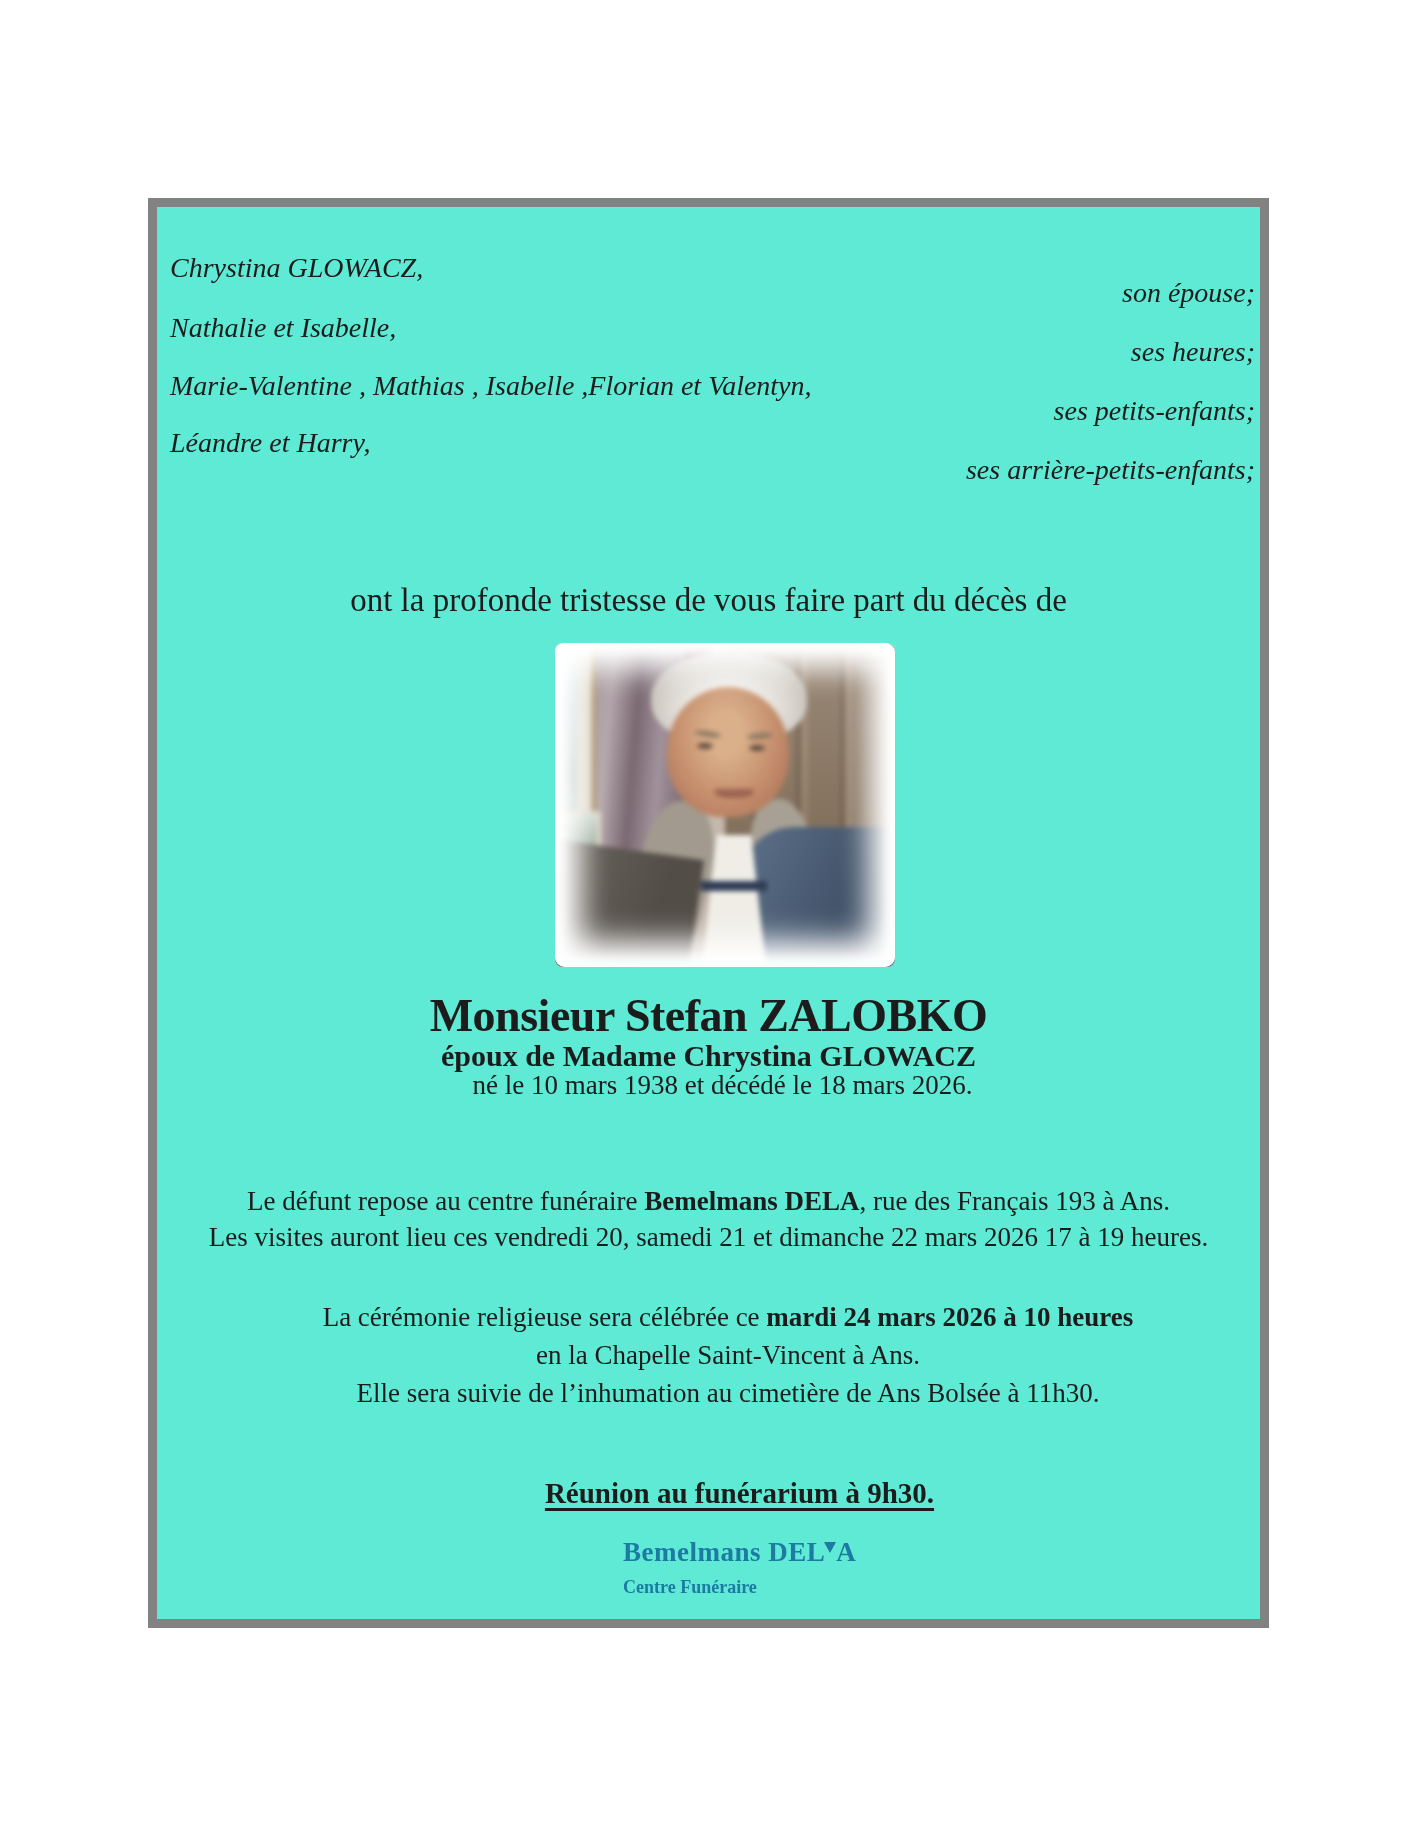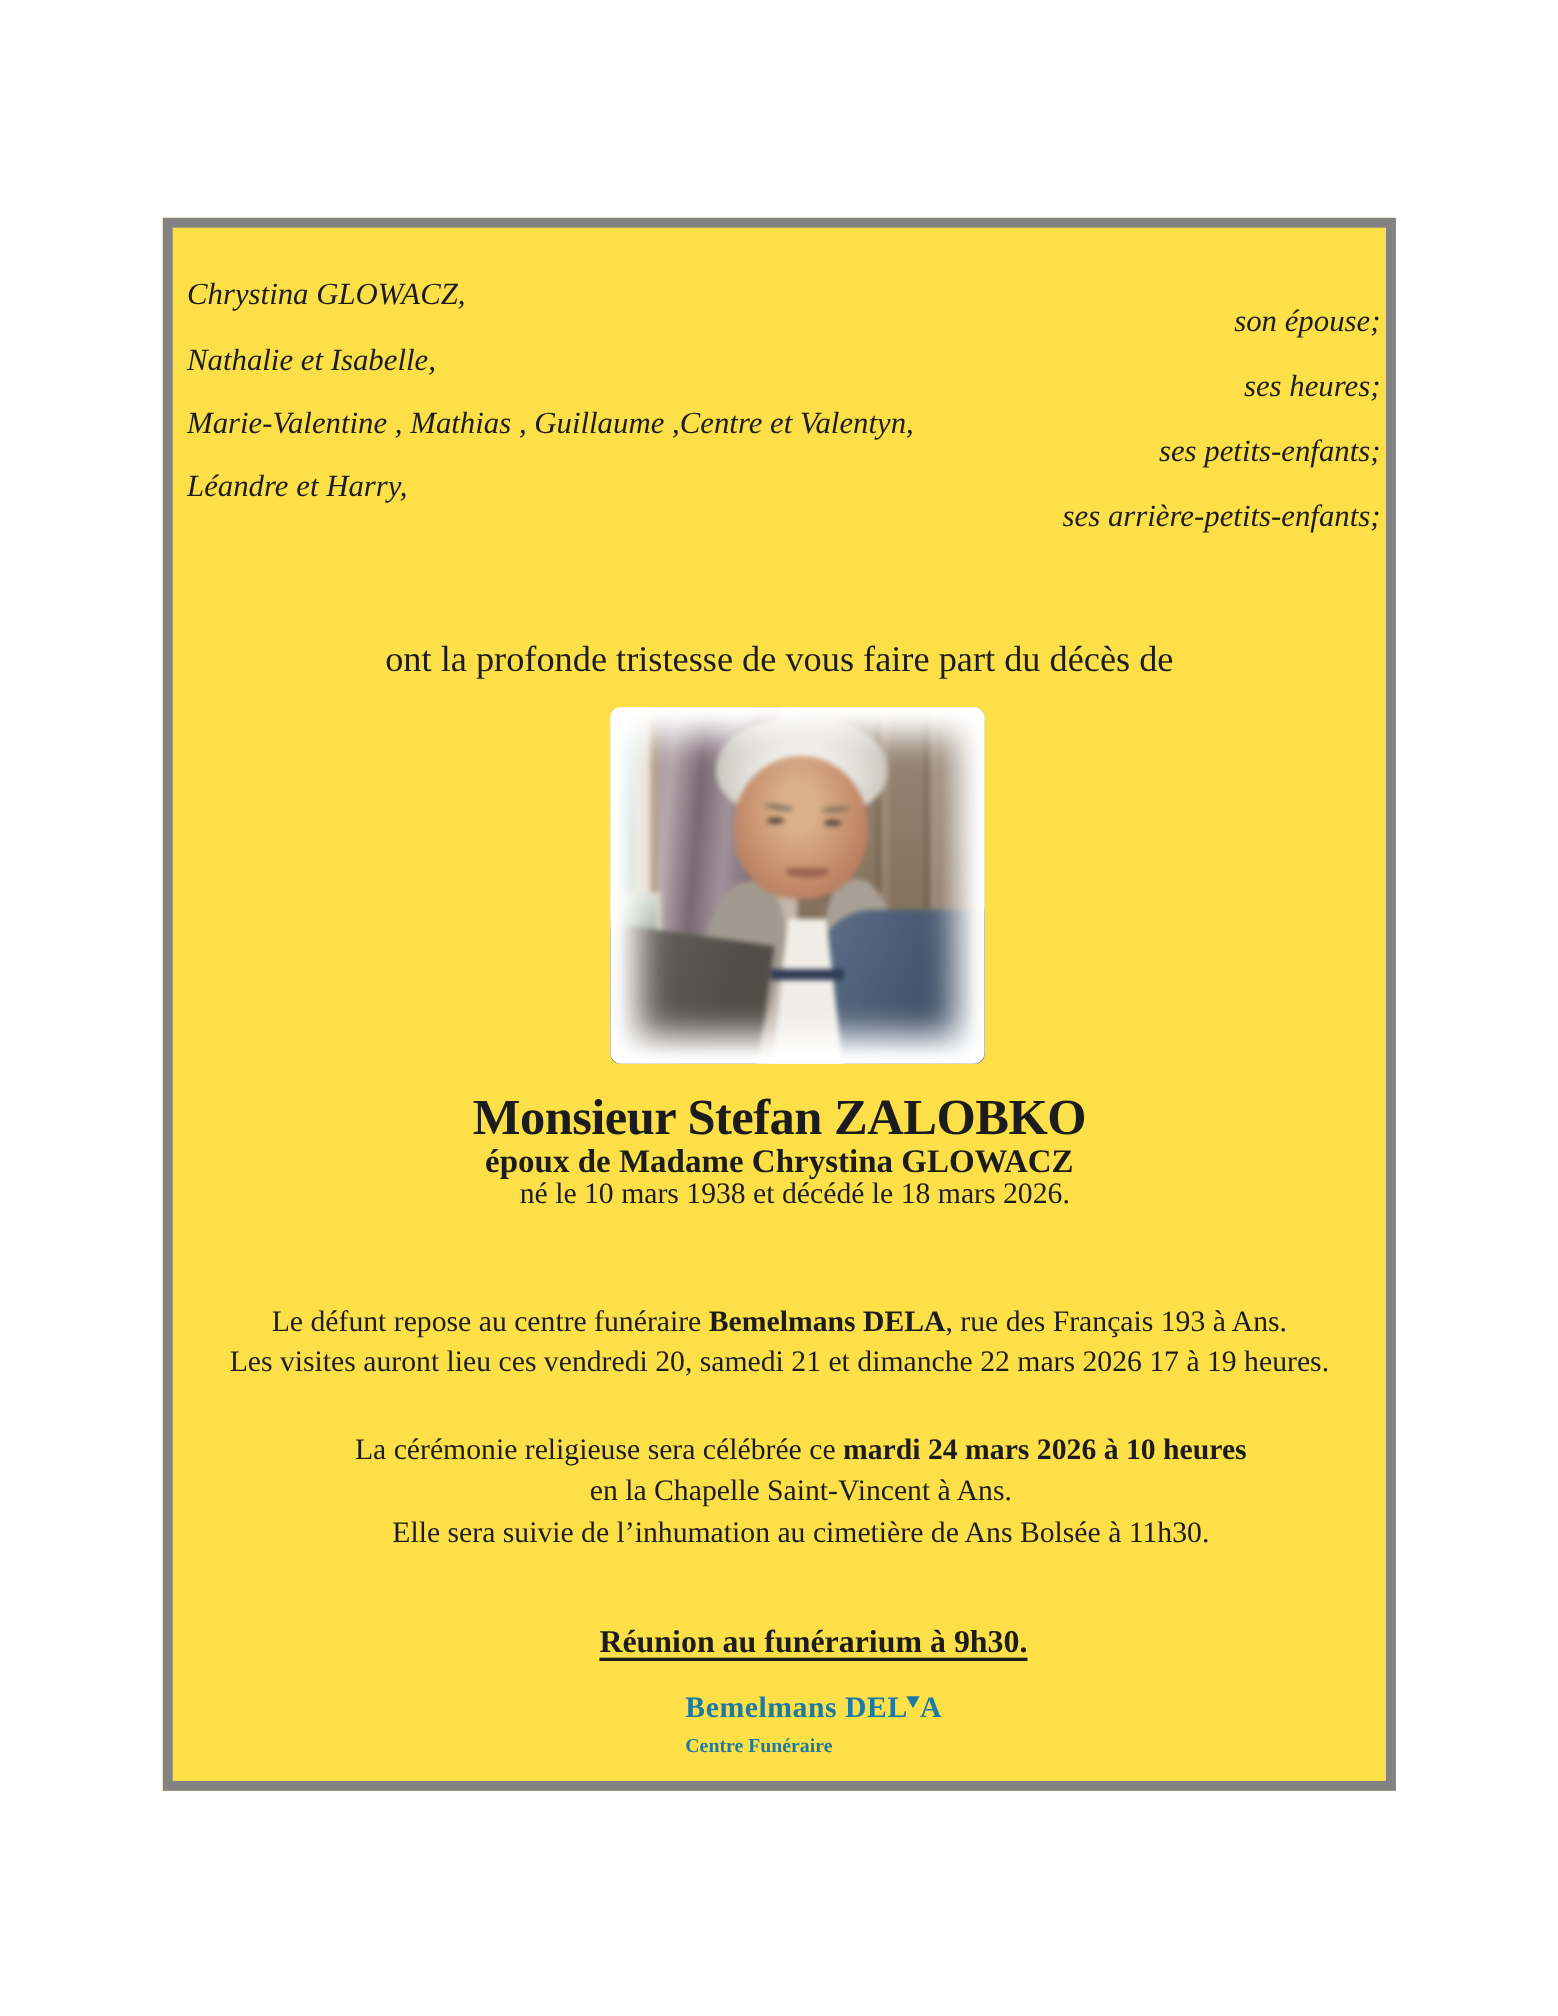--- a/index.html
+++ b/index.html
@@ -3,21 +3,21 @@
 <meta charset="utf-8">
 <style>
   html,body{margin:0;padding:0;}
   body{
     width:1416px;height:1833px;background:#ffffff;position:relative;
     font-family:"Liberation Serif","DejaVu Serif",serif;color:#1c1c1c;
     -webkit-font-smoothing:antialiased;
   }
   .sheet{
     position:absolute;left:148px;top:198px;width:1121px;height:1430px;
-    border:9px solid #828282;box-sizing:border-box;background:#fde047;
+    border:9px solid #828282;box-sizing:border-box;background:#5eead4;
   }
   .line{position:absolute;white-space:nowrap;}
   
   .fam-left{left:13px;font-style:italic;font-size:28px;line-height:32px;}
   .fam-right{right:5px;font-style:italic;font-size:28px;line-height:32px;text-align:right;}
   .fl0{top:45px;} .fr0{top:70px;}
   .fl1{top:105px;} .fr1{top:129px;}
   .fl2{top:163px;} .fr2{top:188px;}
   .fl3{top:220px;} .fr3{top:247px;}
   
@@ -77,21 +77,21 @@
 </style>
 </head>
 <body>
 
 <div class="sheet">
 
   <div class="line fam-left fl0">Chrystina GLOWACZ,</div>
   <div class="line fam-right fr0">son épouse;</div>
   <div class="line fam-left fl1">Nathalie et Isabelle,</div>
   <div class="line fam-right fr1">ses heures;</div>
-  <div class="line fam-left fl2">Marie-Valentine , Mathias , Guillaume ,Centre et Valentyn,</div>
+  <div class="line fam-left fl2">Marie-Valentine , Mathias , Isabelle ,Florian et Valentyn,</div>
   <div class="line fam-right fr2">ses petits-enfants;</div>
   <div class="line fam-left fl3">Léandre et Harry,</div>
   <div class="line fam-right fr3">ses arrière-petits-enfants;</div>
 
   <div class="line announce">ont la profonde tristesse de vous faire part du décès de</div>
 
   <div class="photo">
     <div class="ph-scene">
       <div class="ph-wood"></div>
       <div class="ph-leftbg"></div>

